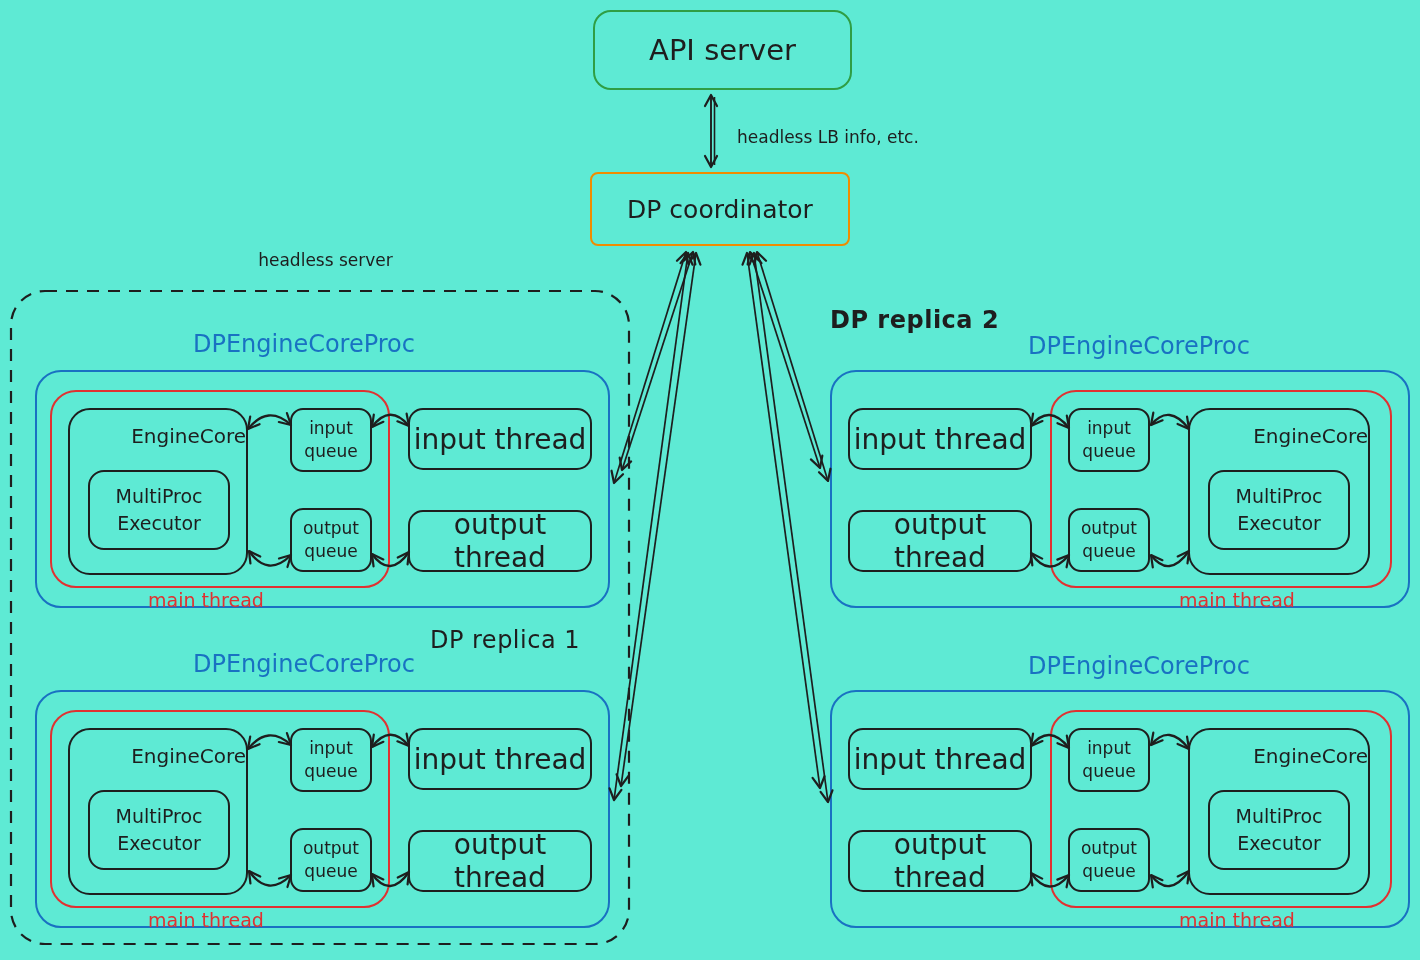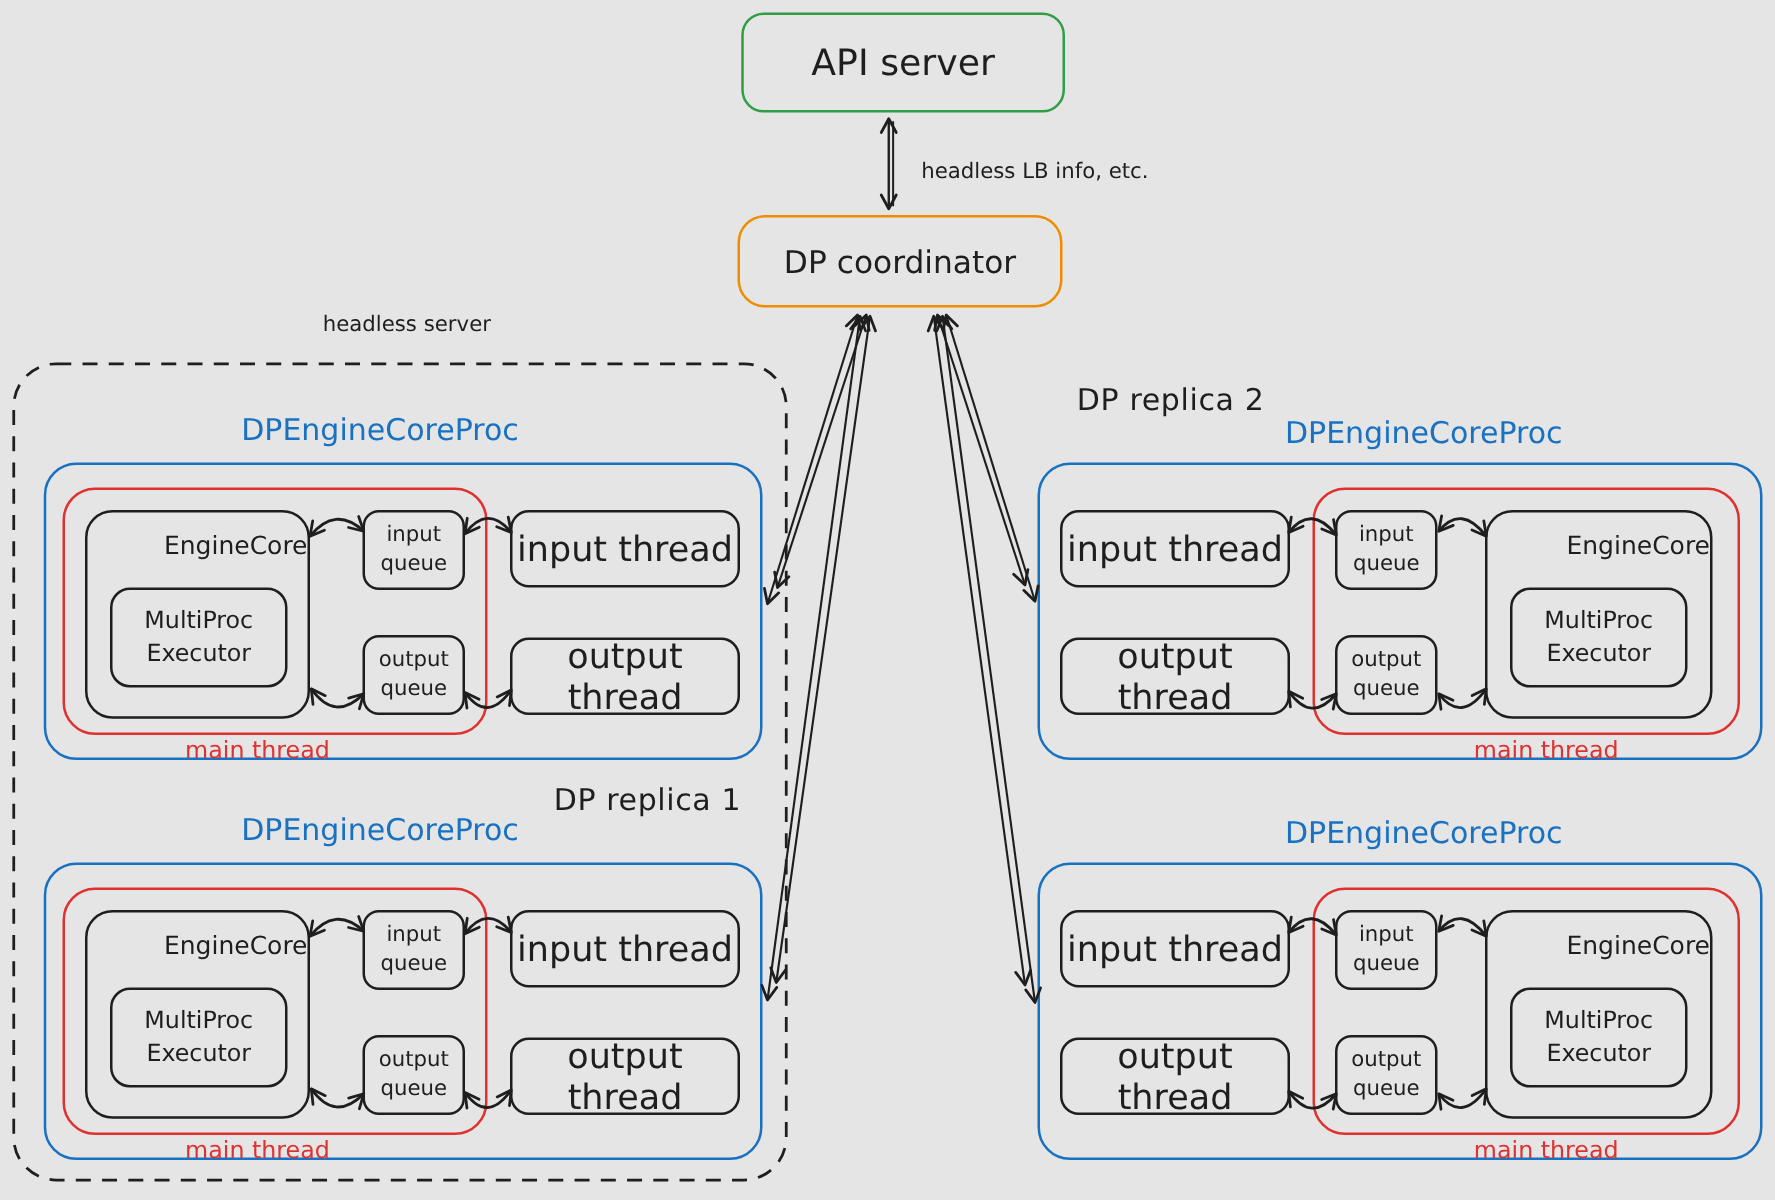--- a/index.html
+++ b/index.html
@@ -1,25 +1,25 @@
 <!DOCTYPE html>
 <html><head>
 <meta charset="utf-8">
 <style>
   html,body{margin:0;padding:0;background:#ffffff;}
   .canvas{
-    position:relative;width:1420px;height:960px;background:#e5e5e5;overflow:hidden;
+    position:relative;width:1420px;height:960px;background:#5eead4;overflow:hidden;
     font-family:"DejaVu Sans",sans-serif;color:#1e1e1e;
   }
   .box{position:absolute;box-sizing:border-box;background:transparent;}
   .black-box{border:2.6px solid #1e1e1e;}
   .blue-box{border:2.2px solid #1971c2;border-radius:26px;}
   .red-box{border:2.2px solid #e03131;border-radius:26px;}
   .green-box{border:2.4px solid #2f9e44;border-radius:18px;}
-  .orange-box{border:2.4px solid #f08c00;border-radius:22px;}
+  .orange-box{border:2.4px solid #f08c00;border-radius:8px;}
   .lbl{position:absolute;box-sizing:border-box;line-height:1.2;white-space:pre-line;}
   .center{display:flex;align-items:center;justify-content:center;text-align:center;}
   .title{font-size:24px;letter-spacing:.5px;}
   .proc-label{font-size:24px;color:#1971c2;text-align:right;}
   .main-label{font-size:19px;color:#e03131;text-align:center;}
   .small-label{font-size:17px;}
   .box-label{font-size:28px;}
   .q-label{font-size:17px;line-height:1.35;}
   .engine-title{position:absolute;left:0;right:0;top:14px;text-align:right;font-size:20px;}
   svg.arrows{position:absolute;left:0;top:0;pointer-events:none;}
@@ -61,21 +61,21 @@
     <div class="box black-box center box-label" style="left:408px;top:408px;width:184px;height:62px;border-radius:15px;">
       <span>input thread</span>
     </div>
     <div class="box black-box center box-label" style="left:408px;top:510px;width:184px;height:62px;border-radius:15px;">
       <span>output thread</span>
     </div>
     <div class="lbl main-label" style="left:140px;top:589px;width:132px;">main thread</div>
   </div>
 
   <div class="replica">
-    <div class="lbl title" style="left:380px;top:626px;width:213px;text-align:right;">DP replica 1</div>
+    <div class="lbl title" style="left:367px;top:626px;width:213px;text-align:right;">DP replica 1</div>
     <div class="lbl proc-label" style="left:190px;top:650px;width:225px;">DPEngineCoreProc</div>
     <div class="box blue-box" style="left:35px;top:690px;width:575px;height:238px;"></div>
     <div class="box red-box" style="left:50px;top:710px;width:340px;height:198px;"></div>
     <div class="box black-box" style="left:68px;top:728px;width:180px;height:167px;border-radius:22px;">
       <div class="engine-title">EngineCore</div>
     </div>
     <div class="box black-box center" style="left:88px;top:790px;width:142px;height:80px;border-radius:16px;">
       <span style="font-size:19px;line-height:1.4;">MultiProc Executor</span>
     </div>
     <div class="box black-box center q-label" style="left:290px;top:728px;width:82px;height:64px;border-radius:13px;">
@@ -87,21 +87,21 @@
     <div class="box black-box center box-label" style="left:408px;top:728px;width:184px;height:62px;border-radius:15px;">
       <span>input thread</span>
     </div>
     <div class="box black-box center box-label" style="left:408px;top:830px;width:184px;height:62px;border-radius:15px;">
       <span>output thread</span>
     </div>
     <div class="lbl main-label" style="left:140px;top:909px;width:132px;">main thread</div>
   </div>
 
   <div class="replica">
-    <div class="lbl title" style="left:830px;top:306px;width:213px;text-align:center;">DP replica 2</div>
+    <div class="lbl title" style="left:830px;top:306px;width:213px;text-align:left;font-weight:bold;">DP replica 2</div>
     <div class="lbl proc-label" style="left:1025px;top:332px;width:225px;">DPEngineCoreProc</div>
     <div class="box blue-box" style="left:830px;top:370px;width:580px;height:238px;"></div>
     <div class="box red-box" style="left:1050px;top:390px;width:342px;height:198px;"></div>
     <div class="box black-box center box-label" style="left:848px;top:408px;width:184px;height:62px;border-radius:15px;">
       <span>input thread</span>
     </div>
     <div class="box black-box center box-label" style="left:848px;top:510px;width:184px;height:62px;border-radius:15px;">
       <span>output thread</span>
     </div>
     <div class="box black-box center q-label" style="left:1068px;top:408px;width:82px;height:64px;border-radius:13px;">

